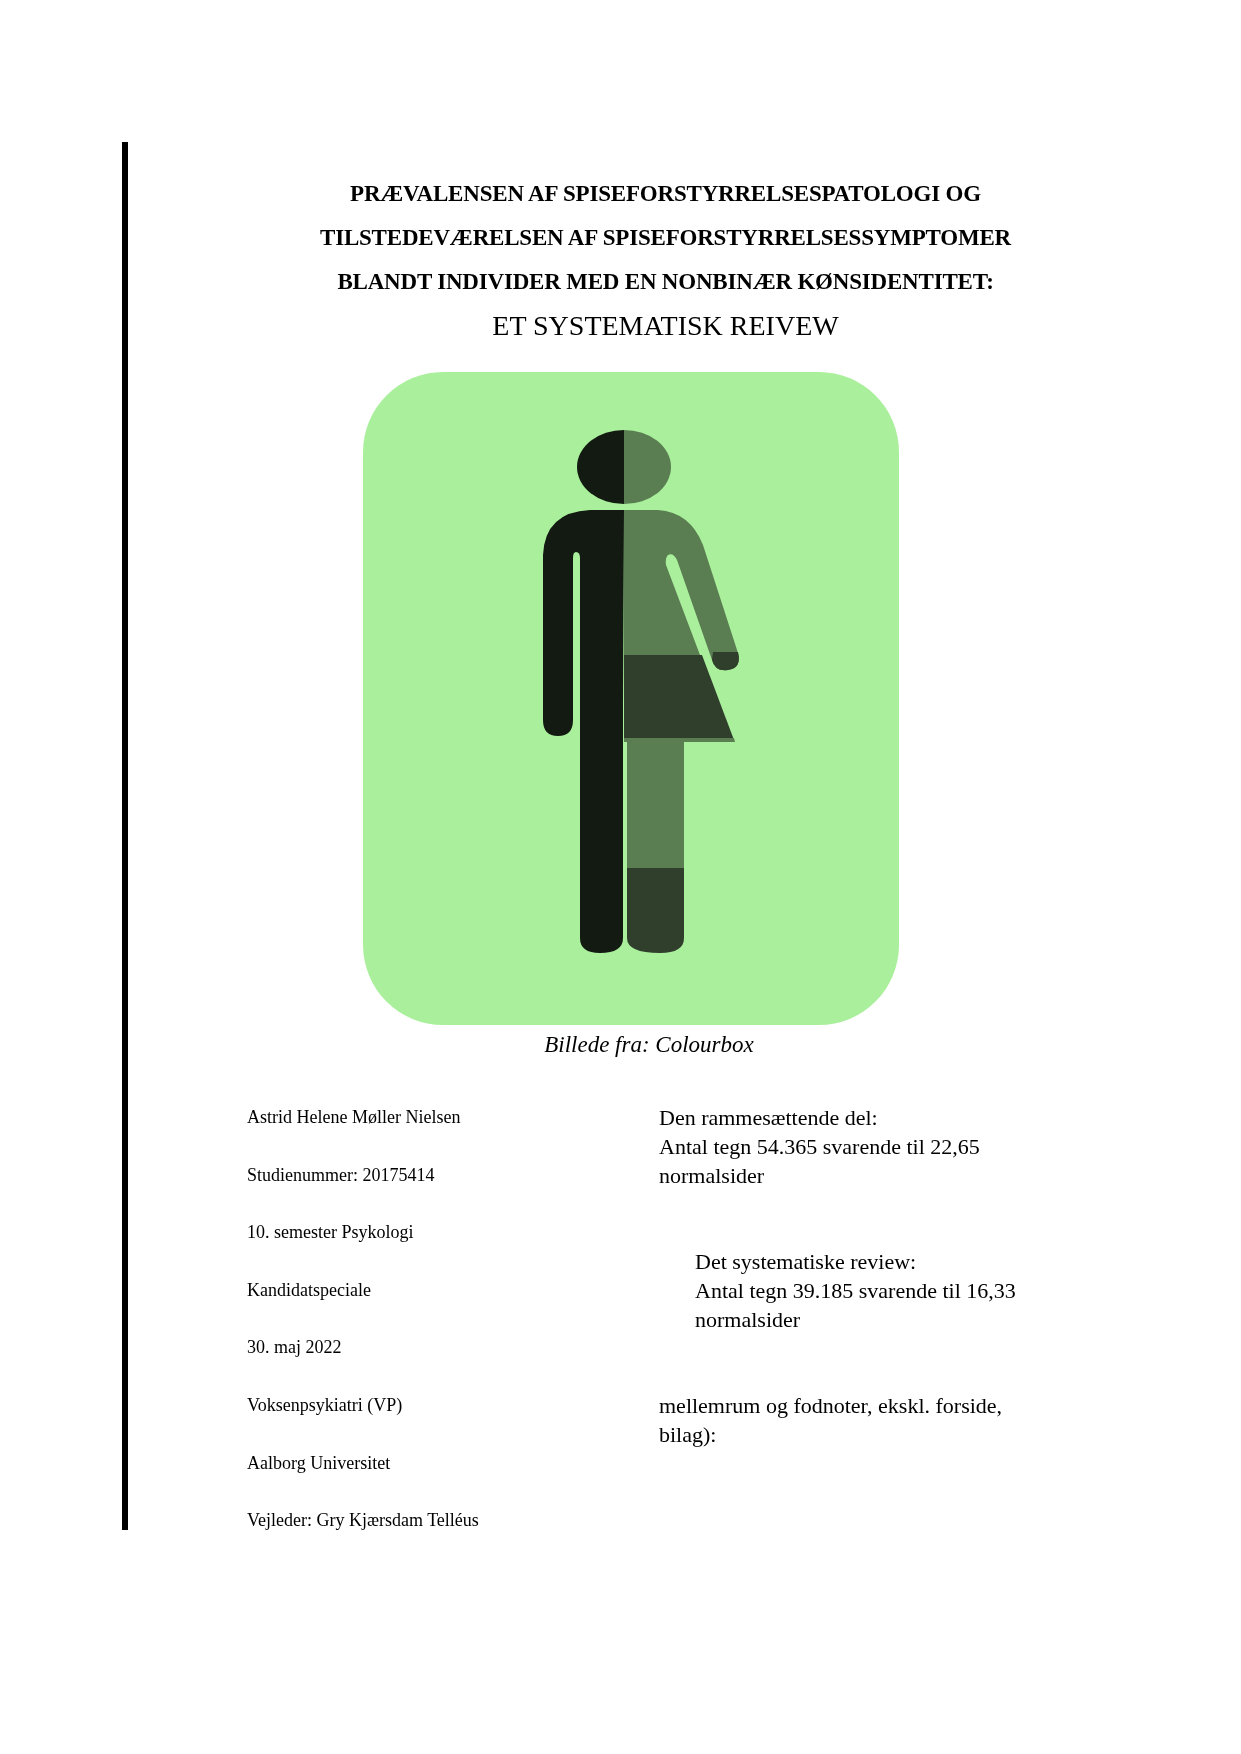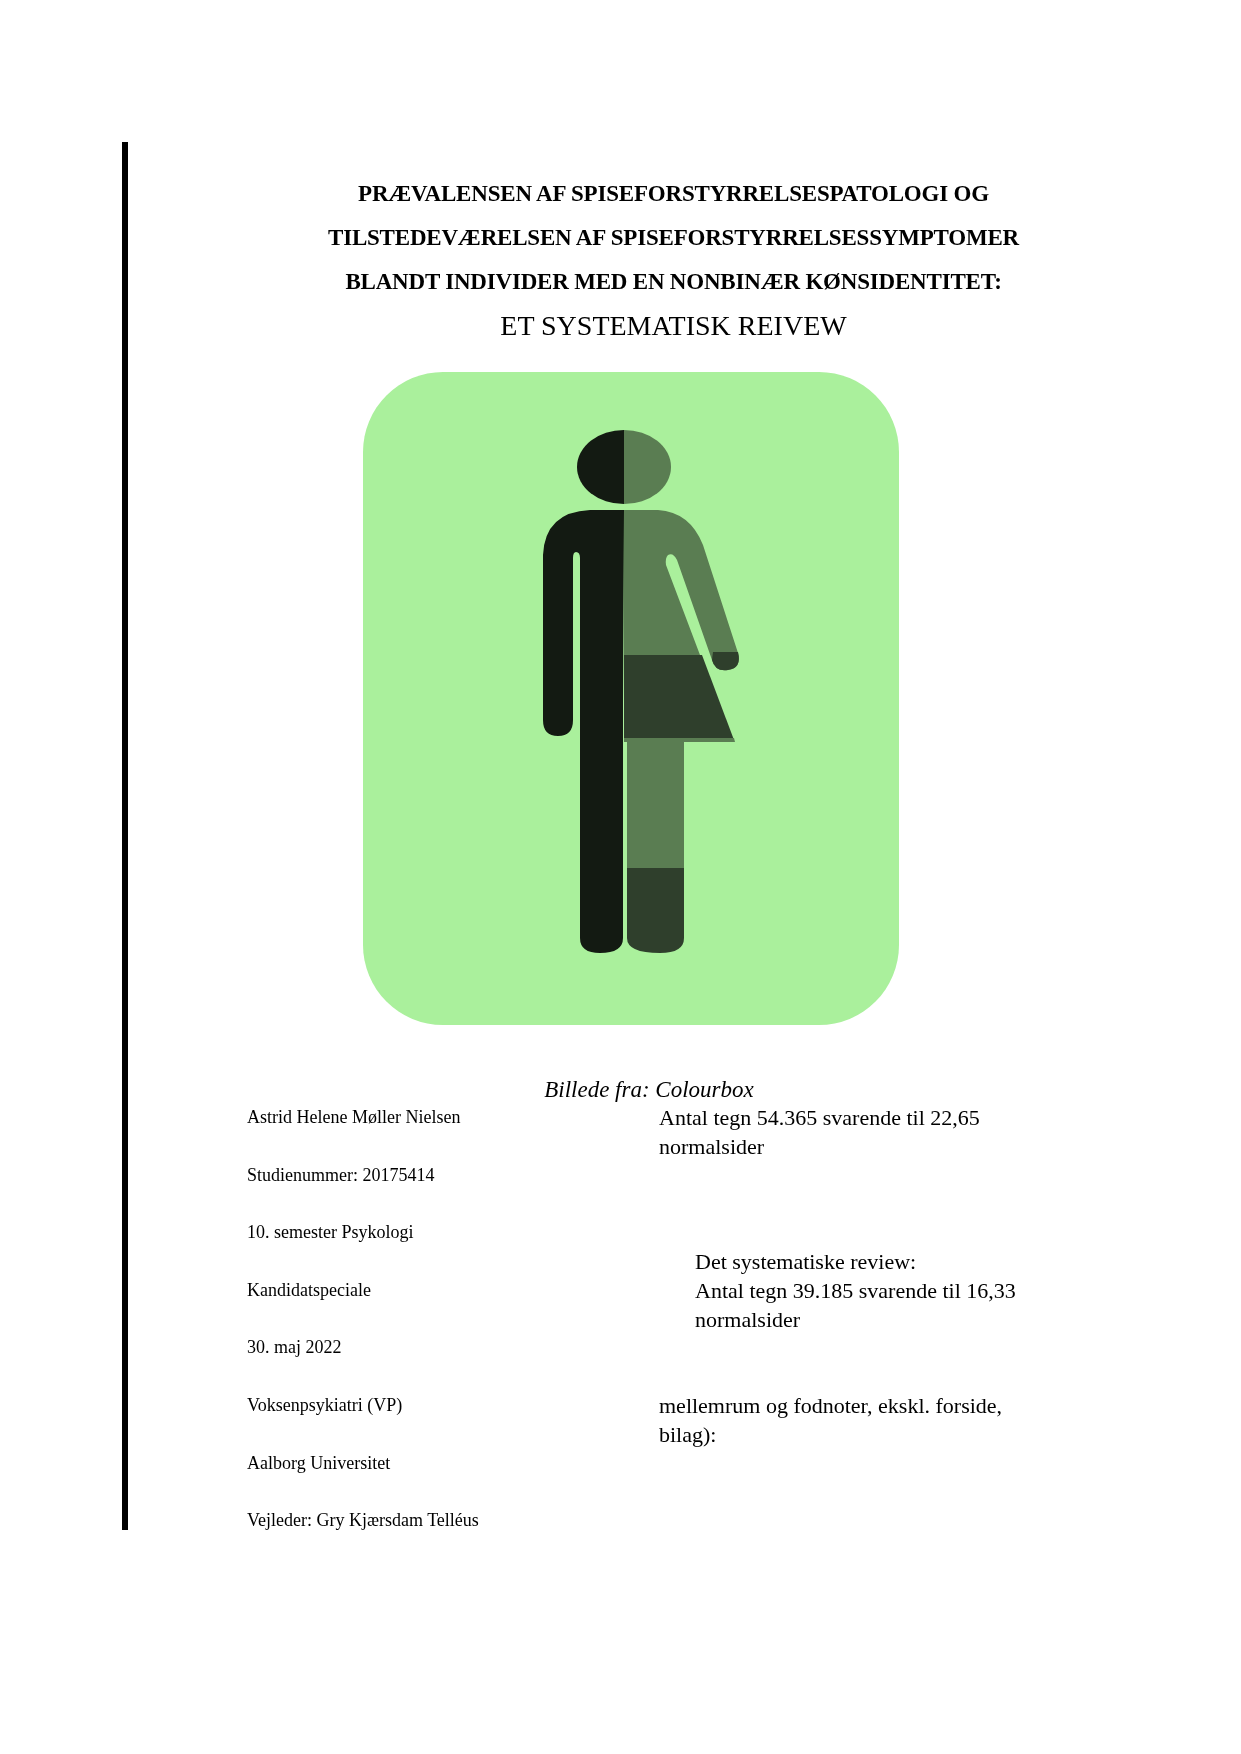--- a/index.html
+++ b/index.html
@@ -1,25 +1,25 @@
 <!DOCTYPE html>
 <html><head>
 <meta charset="utf-8">
 <style>
   html, body { margin: 0; padding: 0; background: #ffffff; }
   body { width: 1241px; height: 1754px; position: relative; overflow: hidden;
          font-family: "Liberation Serif", "DejaVu Serif", serif; color: #000; }
   .left-bar { position: absolute; left: 122px; top: 142px; width: 6px; height: 1388px; background: #000; }
-  .title-block { position: absolute; left: 138px; width: 1071px; top: 172px; text-align: center; }
+  .title-block { position: absolute; left: 130px; width: 1071px; top: 172px; text-align: center; }
   .title-line { font-weight: bold; font-size: 23px; line-height: 44px; letter-spacing: -0.2px; white-space: nowrap; }
   .subtitle-line { font-size: 28px; line-height: 44px; white-space: nowrap; }
   .figure { position: absolute; left: 363px; top: 372px; width: 536px; height: 653px; }
   .figure svg { display: block; }
   .caption { position: absolute; left: 363px; width: 572px; top: 1030px; text-align: center;
-             font-style: italic; font-size: 23px; line-height: 30px; margin-top: 45px; }
+             font-style: italic; font-size: 23px; line-height: 30px; }
   .meta-left { position: absolute; left: 247px; top: 1103px; width: 380px; }
   .meta-left .item { font-size: 18px; line-height: 28px; height: 29px; margin-bottom: 28.6px; white-space: nowrap; }
   .meta-right { position: absolute; left: 659px; top: 1103px; width: 420px; }
   .meta-right .block { font-size: 22px; line-height: 29px; }
   .meta-right .block-1 { position: absolute; top: 0; }
   .meta-right .block-2 { position: absolute; top: 144px; margin-left: 36px; }
   .meta-right .block-3 { position: absolute; top: 288px; }
   .meta-right p { margin: 0; white-space: nowrap; }
 </style>
 </head>
@@ -69,20 +69,21 @@
   <div class="item">10. semester Psykologi</div>
   <div class="item">Kandidatspeciale</div>
   <div class="item">30. maj 2022</div>
   <div class="item">Voksenpsykiatri (VP)</div>
   <div class="item">Aalborg Universitet</div>
   <div class="item">Vejleder: Gry Kjærsdam Telléus</div>
 </div>
 
 <div class="meta-right">
   <div class="block block-1">
+    <p>Den rammesættende del:</p>
     <p>Antal tegn 54.365 svarende til 22,65</p>
     <p>normalsider</p>
   </div>
   <div class="block block-2">
     <p>Det systematiske review:</p>
     <p>Antal tegn 39.185 svarende til 16,33</p>
     <p>normalsider</p>
   </div>
   <div class="block block-3">
     <p>mellemrum og fodnoter, ekskl. forside,</p>

